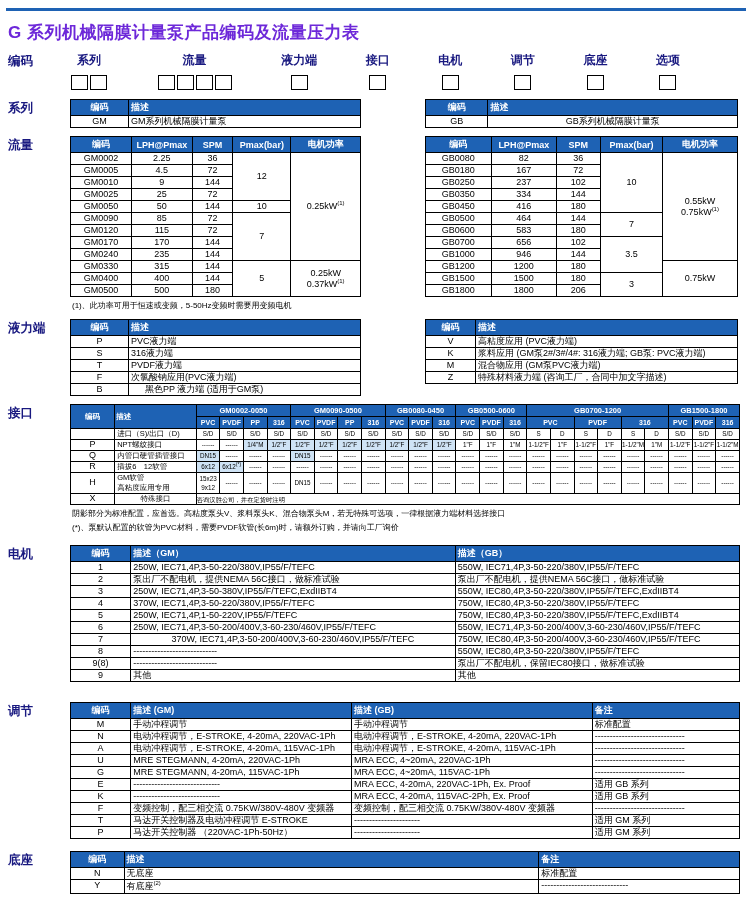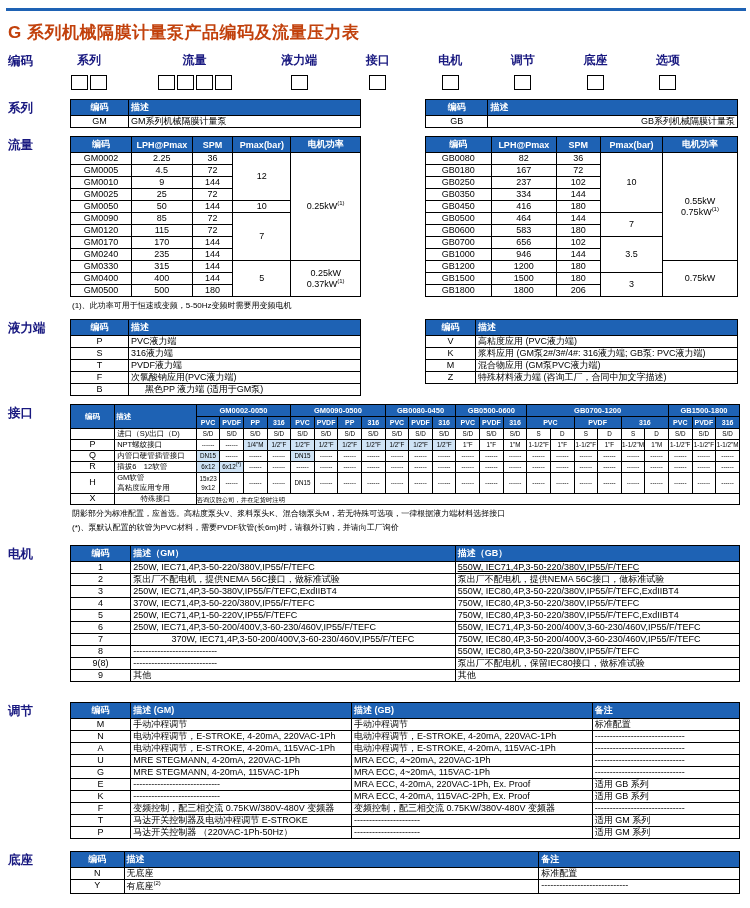--- a/index.html
+++ b/index.html
@@ -1,19 +1,19 @@
 <!DOCTYPE html>
 <html><head>
 <meta charset="utf-8">
 <style>
   html,body{margin:0;padding:0;background:#fff;}
   body{width:750px;font-family:"Liberation Sans","DejaVu Sans",sans-serif;color:#000;}
   .page{position:relative;width:750px;padding:6px 4px 10px 6px;box-sizing:border-box;}
   .toprule{height:3px;background:#1e62b4;margin:2px 0 10px 0;}
-  .title{color:#c2410c;font-weight:bold;font-size:17px;margin:2px 0 8px 2px;letter-spacing:0.5px;}
+  .title{color:#6d28d9;font-weight:bold;font-size:17px;margin:2px 0 8px 2px;letter-spacing:0.5px;}
   .coding-row{display:flex;margin:0 0 6px 2px;}
   .side-label{width:62px;flex:none;color:#191980;font-weight:bold;font-size:12.5px;padding-top:1px;}
   .segments{display:flex;width:610px;justify-content:space-between;}
   .seg{text-align:center;}
   .seg-label{font-size:12px;font-weight:bold;color:#191980;margin-bottom:4px;}
   .box{display:inline-block;width:15px;height:13px;border:1px solid #000;margin:0 1px;background:#fff;vertical-align:middle;}
   .sec{display:flex;margin:8px 0 0 2px;}
   .sec-body{flex:1;min-width:0;}
   .pair{display:flex;gap:64px;align-items:flex-start;}
   .t-left{width:291px;flex:none;}
@@ -111,21 +111,21 @@
             </colgroup>
             <thead>
               <tr>
                 <th>编码</th>
                 <th style="text-align: left;">描述</th>
               </tr>
             </thead>
             <tbody>
               <tr>
                 <td>GB</td>
-                <td style="text-align: right;">GB系列机械隔膜计量泵</td>
+                <td style="text-align: center;">GB系列机械隔膜计量泵</td>
               </tr>
             </tbody>
           </table>
         </div>
     </div>
   </div>
 
   <div class="sec">
     <div class="side-label">流量</div>
     <div class="sec-body">
@@ -696,21 +696,21 @@
               <tr>
                 <th>编码</th>
                 <th style="text-align: left;">描述（GM）</th>
                 <th style="text-align: left;">描述（GB）</th>
               </tr>
             </thead>
             <tbody>
               <tr>
                 <td>1</td>
                 <td style="text-align: left;">250W, IEC71,4P,3-50-220/380V,IP55/F/TEFC</td>
-                <td style="text-align: left; text-decoration: underline;">550W, IEC71,4P,3-50-220/380V,IP55/F/TEFC</td>
+                <td style="text-align: left;">550W, IEC71,4P,3-50-220/380V,IP55/F/TEFC</td>
               </tr>
               <tr>
                 <td>2</td>
                 <td style="text-align: left;">泵出厂不配电机，提供NEMA 56C接口，做标准试验</td>
                 <td style="text-align: left;">泵出厂不配电机，提供NEMA 56C接口，做标准试验</td>
               </tr>
               <tr>
                 <td>3</td>
                 <td style="text-align: left;">250W, IEC71,4P,3-50-380V,IP55/F/TEFC,ExdIIBT4</td>
                 <td style="text-align: left;">550W, IEC80,4P,3-50-220/380V,IP55/F/TEFC,ExdIIBT4</td>

